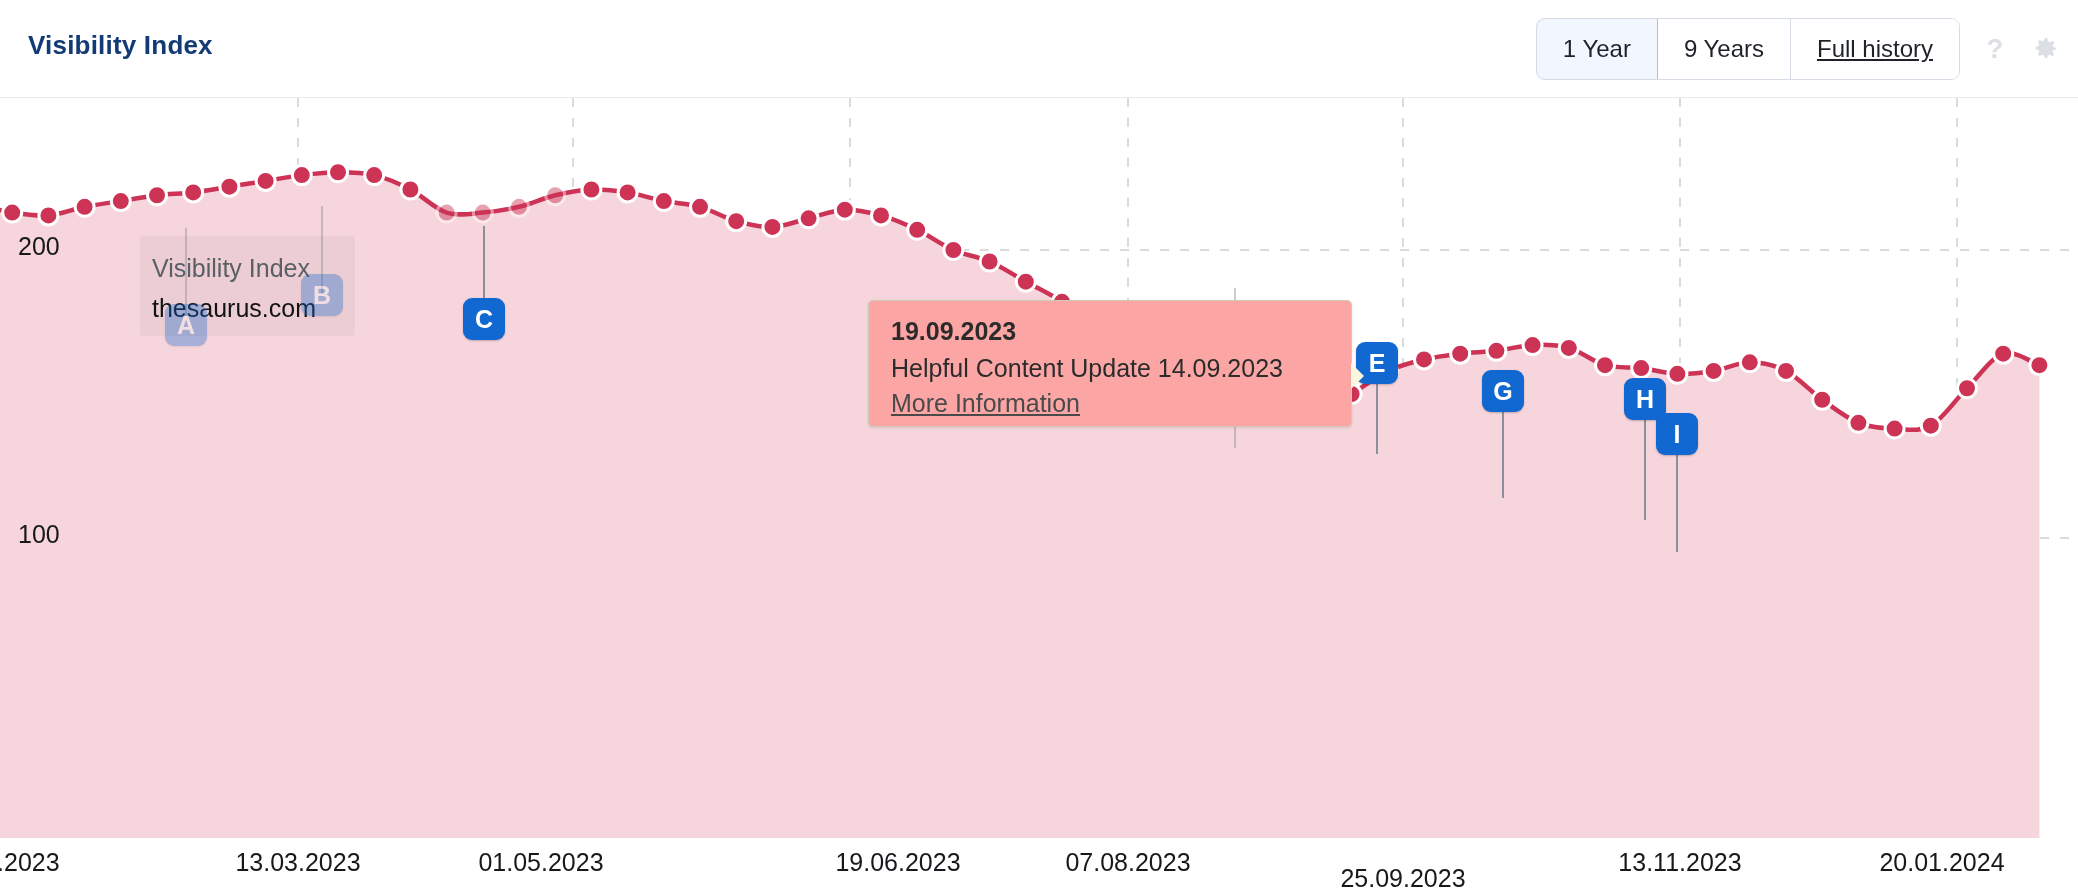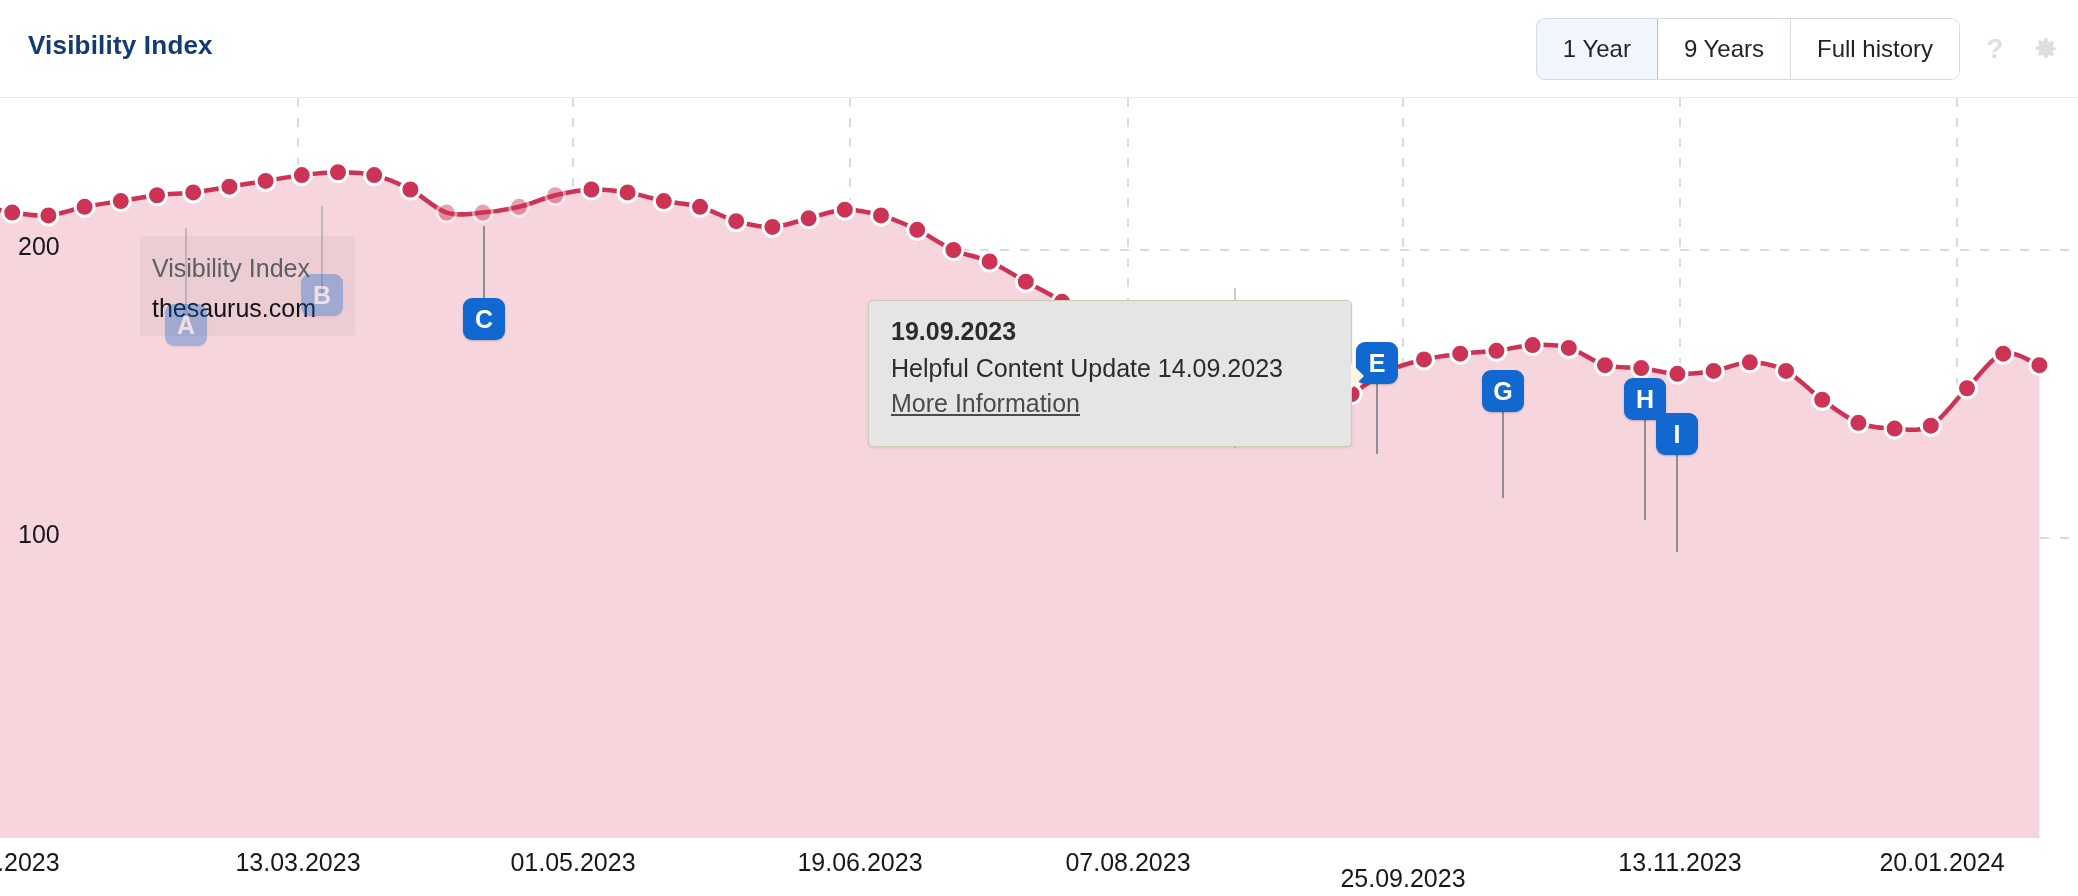--- a/index.html
+++ b/index.html
@@ -40,21 +40,21 @@
     overflow: hidden;
   }
   .range-btn {
     display: flex; align-items: center; justify-content: center;
     padding: 4px 26px;
     font-size: 24px; color: #1f2329;
     background: #ffffff;
     border-right: 1px solid #d6dce5;
     cursor: pointer; white-space: nowrap;
   }
-  .range-btn:last-child { border-right: none; }
+  .range-btn:last-child { border-right: none; text-decoration: underline; }
   .range-btn.active {
     background: #f2f7fe;
     border: 1px solid #9dc2f0;
     margin: -1px 0 -1px -1px;
     border-radius: 9px 0 0 9px;
   }
   #help-icon, #gear-icon {
     position: absolute; top: 34px;
     width: 30px; height: 30px;
     cursor: pointer;
@@ -132,24 +132,24 @@
     position: absolute; left: 12px; top: 58px;
     font-size: 25px; color: #111316;
     white-space: nowrap;
   }
 
   
   #event-tooltip {
     position: absolute;
     left: 868px; top: 202px;
     width: 484px;
-    background: #e5e5e5;
+    background: #fca5a5;
     border: 1px solid #cfcab3;
     border-radius: 5px;
-    padding: 16px 22px 28px 22px;
+    padding: 16px 22px 8px 22px;
     box-shadow: 0 1px 3px rgba(0,0,0,.10);
   }
   #event-tooltip:after {
     content: "";
     position: absolute;
     right: -13px; top: 62px;
     width: 0; height: 0;
     border-top: 13px solid transparent;
     border-bottom: 13px solid transparent;
     border-left: 13px solid #fbf6e0;
@@ -320,21 +320,21 @@
     <div id="event-tooltip">
       <div id="tooltip-date">19.09.2023</div>
       <div id="tooltip-text">Helpful Content Update 14.09.2023</div>
       <div id="tooltip-link">More Information</div>
     </div>
   </div>
 
   <div id="x-axis">
       <div class="x-tick-label" style="left: 0px; transform: translateX(-22%);">1.2023</div>
       <div class="x-tick-label" style="left: 298px;">13.03.2023</div>
-      <div class="x-tick-label" style="left: 573px;">01.05.2023</div>
-      <div class="x-tick-label" style="left: 860px; text-align: right;">19.06.2023</div>
+      <div class="x-tick-label" style="left: 541px;">01.05.2023</div>
+      <div class="x-tick-label" style="left: 898px; text-align: right;">19.06.2023</div>
       <div class="x-tick-label" style="left: 1128px;">07.08.2023</div>
       <div class="x-tick-label" style="left: 1403px; margin-top: 16px;">25.09.2023</div>
       <div class="x-tick-label" style="left: 1680px;">13.11.2023</div>
       <div class="x-tick-label" style="left: 1957px; transform: translateX(-62%);">20.01.2024</div>
     </div>
 
 </div>
 
 </body></html>

